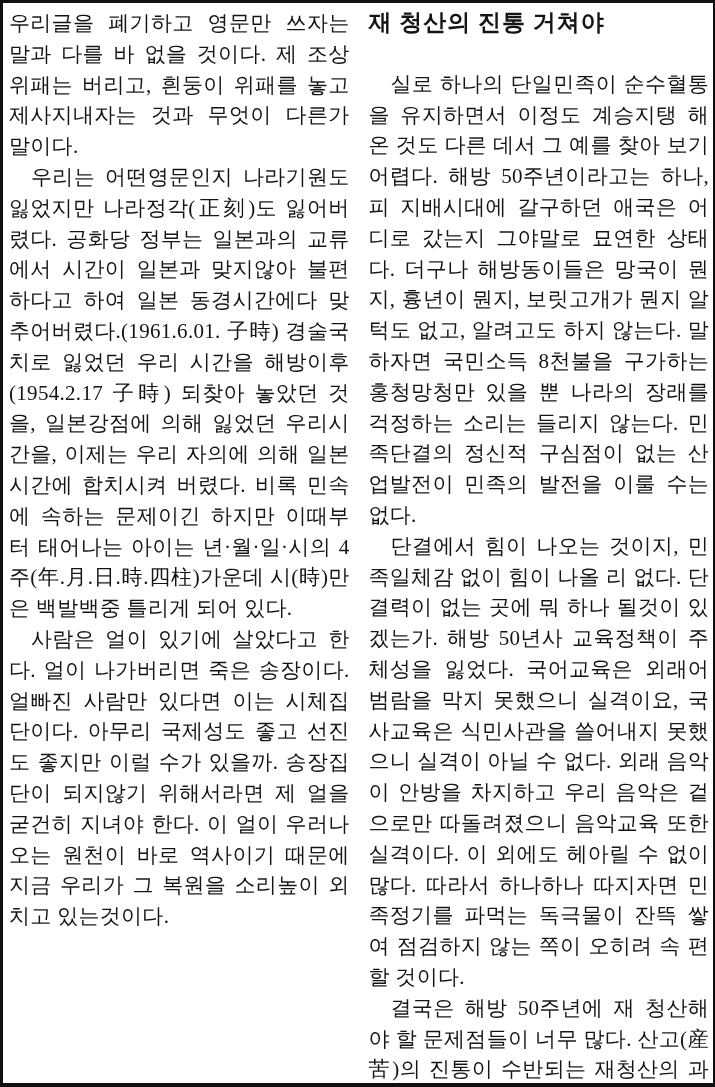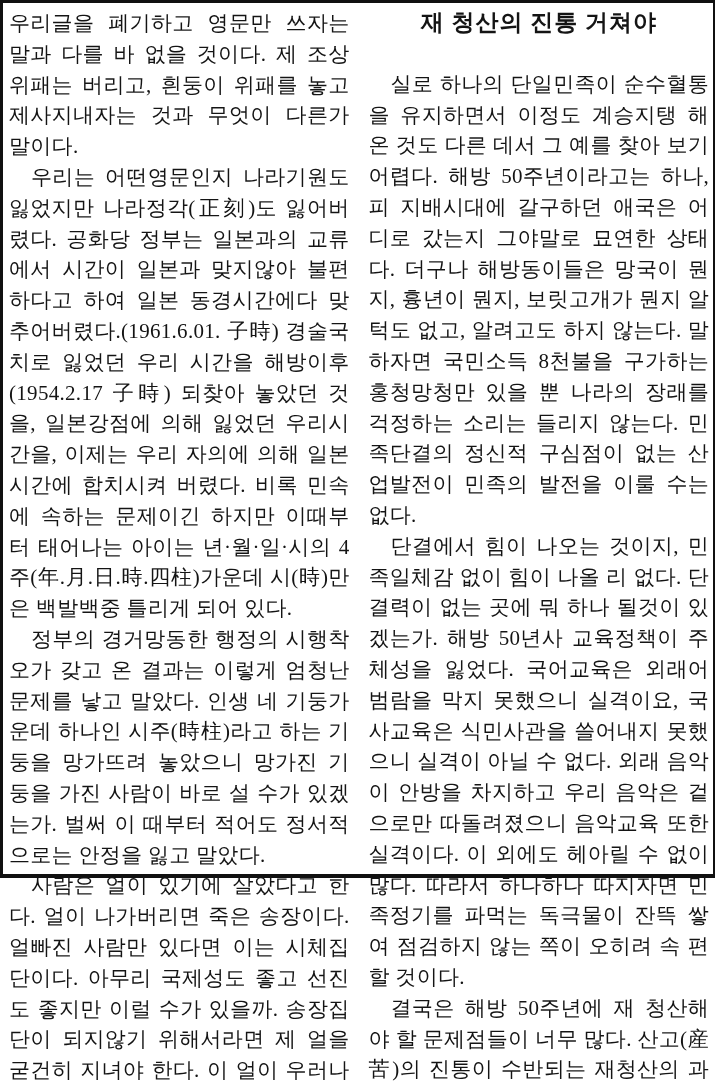--- a/index.html
+++ b/index.html
@@ -9,21 +9,21 @@
   }
   body {
     width: 715px;
     height: 1087px;
     overflow: hidden;
     font-family: "Liberation Serif", "DejaVu Serif", serif;
   }
   .page {
     box-sizing: border-box;
     width: 715px;
-    height: 878px;
+    height: 1087px;
     border-top: 3px solid #101010;
     border-bottom: 4px solid #101010;
     border-left: 3px solid #101010;
     border-right: 2px solid #101010;
     background: #ffffff;
     color: #141414;
     padding: 5px 4px 8px 6px;
     display: flex;
     gap: 19px;
   }
@@ -42,33 +42,32 @@
     overflow-wrap: break-word;
   }
   .col p.continuation {
     text-indent: 0;
   }
   .article-heading {
     font-size: 23px;
     font-weight: bold;
     margin: 0 0 30px 0;
     letter-spacing: 1px;
-    text-align: center;
+    text-align: left;
     line-height: 30.8px;
   }
 </style>
 </head>
 <body>
 
 <div class="page">
 
   <div class="col">
     <p class="continuation">우리글을 폐기하고 영문만 쓰자는 말과 다를 바 없을 것이다. 제 조상 위패는 버리고, 흰둥이 위패를 놓고 제사지내자는 것과 무엇이 다른가 말이다.</p>
     <p>우리는 어떤영문인지 나라기원도 잃었지만 나라정각(正刻)도 잃어버렸다. 공화당 정부는 일본과의 교류에서 시간이 일본과 맞지않아 불편하다고 하여 일본 동경시간에다 맞추어버렸다.(1961.6.01. 子時) 경술국치로 잃었던 우리 시간을 해방이후(1954.2.17 子時) 되찾아 놓았던 것을, 일본강점에 의해 잃었던 우리시간을, 이제는 우리 자의에 의해 일본시간에 합치시켜 버렸다. 비록 민속에 속하는 문제이긴 하지만 이때부터 태어나는 아이는 년·월·일·시의 4주(年.月.日.時.四柱)가운데 시(時)만은 백발백중 틀리게 되어 있다.</p>
-    <p>정부의 경거망동한 행정의 시행착오가 갖고 온 결과는 이렇게 엄청난 문제를 낳고 말았다. 인생 네 기둥가운데 하나인 시주(時柱)라고 하는 기둥을 망가뜨려 놓았으니 망가진 기둥을 가진 사람이 바로 설 수가 있겠는가. 벌써 이 때부터 적어도 정서적으로는 안정을 잃고 말았다.</p>
     <p>사람은 얼이 있기에 살았다고 한다. 얼이 나가버리면 죽은 송장이다. 얼빠진 사람만 있다면 이는 시체집단이다. 아무리 국제성도 좋고 선진도 좋지만 이럴 수가 있을까. 송장집단이 되지않기 위해서라면 제 얼을 굳건히 지녀야 한다. 이 얼이 우러나오는 원천이 바로 역사이기 때문에 지금 우리가 그 복원을 소리높이 외치고 있는것이다.</p>
   </div>
 
   <div class="col">
     <h1 class="article-heading">재 청산의 진통 거쳐야</h1>
     <p>실로 하나의 단일민족이 순수혈통을 유지하면서 이정도 계승지탱 해 온 것도 다른 데서 그 예를 찾아 보기 어렵다. 해방 50주년이라고는 하나, 피 지배시대에 갈구하던 애국은 어디로 갔는지 그야말로 묘연한 상태다. 더구나 해방동이들은 망국이 뭔지, 흉년이 뭔지, 보릿고개가 뭔지 알턱도 없고, 알려고도 하지 않는다. 말하자면 국민소득 8천불을 구가하는 홍청망청만 있을 뿐 나라의 장래를 걱정하는 소리는 들리지 않는다. 민족단결의 정신적 구심점이 없는 산업발전이 민족의 발전을 이룰 수는 없다.</p>
     <p>단결에서 힘이 나오는 것이지, 민족일체감 없이 힘이 나올 리 없다. 단결력이 없는 곳에 뭐 하나 될것이 있겠는가. 해방 50년사 교육정책이 주체성을 잃었다. 국어교육은 외래어 범람을 막지 못했으니 실격이요, 국사교육은 식민사관을 쓸어내지 못했으니 실격이 아닐 수 없다. 외래 음악이 안방을 차지하고 우리 음악은 겉으로만 따돌려졌으니 음악교육 또한 실격이다. 이 외에도 헤아릴 수 없이 많다. 따라서 하나하나 따지자면 민족정기를 파먹는 독극물이 잔뜩 쌓여 점검하지 않는 쪽이 오히려 속 편할 것이다.</p>
     <p>
       <span>결국은 해방 50주년에 재 청산해야 할 문제점들이 너무 많다. 산고(産苦)의 진통이 수반되는 재청산의 과정을 치르지 않고는 민족통일도 국가발전도 기대할 수 없음을 여기에 확언하여 둔다.</span>
       

